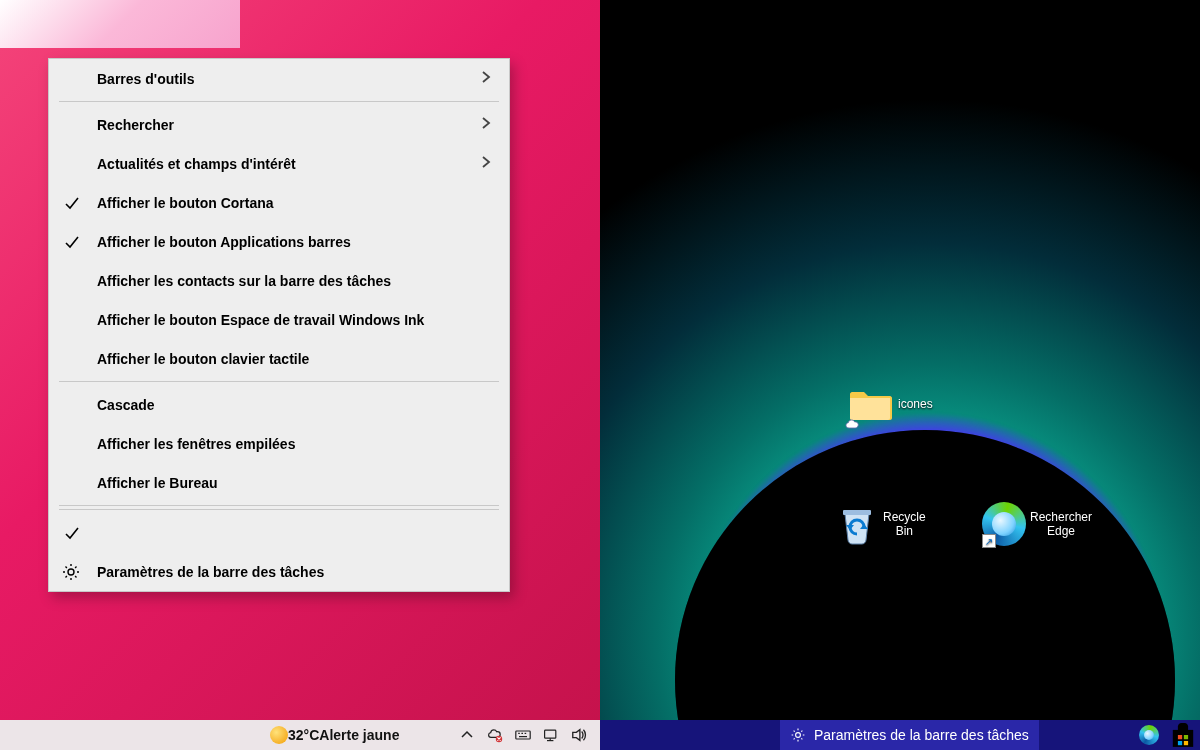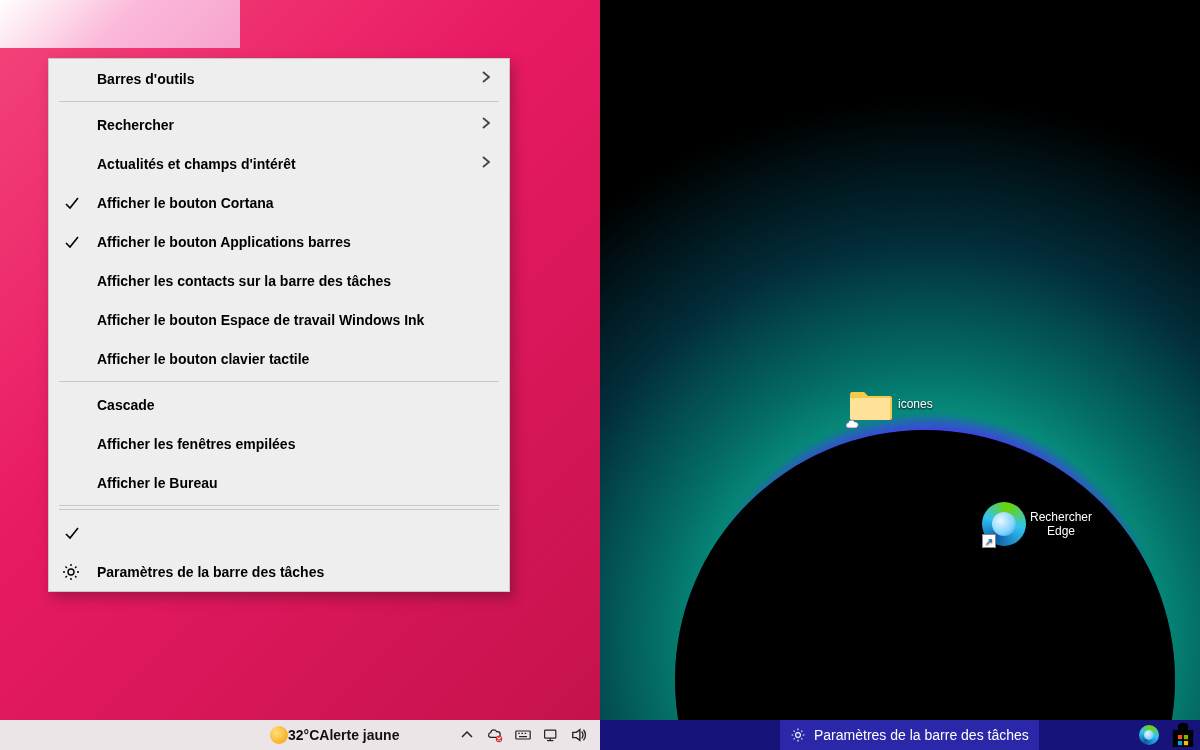--- a/index.html
+++ b/index.html
@@ -209,20 +209,32 @@
             </svg>
           <span class="cloud-badge">
             <svg viewBox="0 0 16 16">
                 <path fill="#fff" stroke="#66a" stroke-width="0.8" d="M5 12c-2 0-3-1.2-3-2.7 0-1.3 1-2.4 2.3-2.6C4.7 5 6 4 7.6 4c1.4 0 2.6.8 3.1 2 .2 0 .4-.1.6-.1 1.7 0 3 1.3 3 2.9 0 1.7-1.4 3.2-3.1 3.2H5z"></path>
               </svg>
           </span>
         </div>
         <span>icones</span>
       </div>
 
+      <div class="dicon" style="left:235px; top:500px;">
+        <div class="vis recycle">
+          <svg viewBox="0 0 44 44">
+              <path fill="#cfe3f5" stroke="#5b7fa6" d="M10 12h24l-3 26c0 2-2 4-4 4H17c-2 0-4-2-4-4L10 12z"></path>
+              <rect x="8" y="8" width="28" height="5" rx="1" fill="#9cbde0"></rect>
+              <path fill="none" stroke="#0b7bd1" stroke-width="3" d="M22 18c4 0 7 3 7 7 0 0 0 0 0 0M15 25c0-4 3-7 7-7M22 32c-4 0-7-3-7-7"></path>
+              <polygon fill="#0b7bd1" points="29,22 33,27 25,27"></polygon>
+              <polygon fill="#0b7bd1" points="15,28 11,23 19,23"></polygon>
+            </svg>
+        </div>
+        <span>Recycle Bin</span>
+      </div>
 
       <div class="dicon" style="left:382px; top:500px;">
         <div class="vis" style="position:relative;">
           <div class="edge-ico"></div>
           <span class="shortcut-arrow">↗</span>
         </div>
         <span>Rechercher Edge</span>
       </div>
     </div>
 

